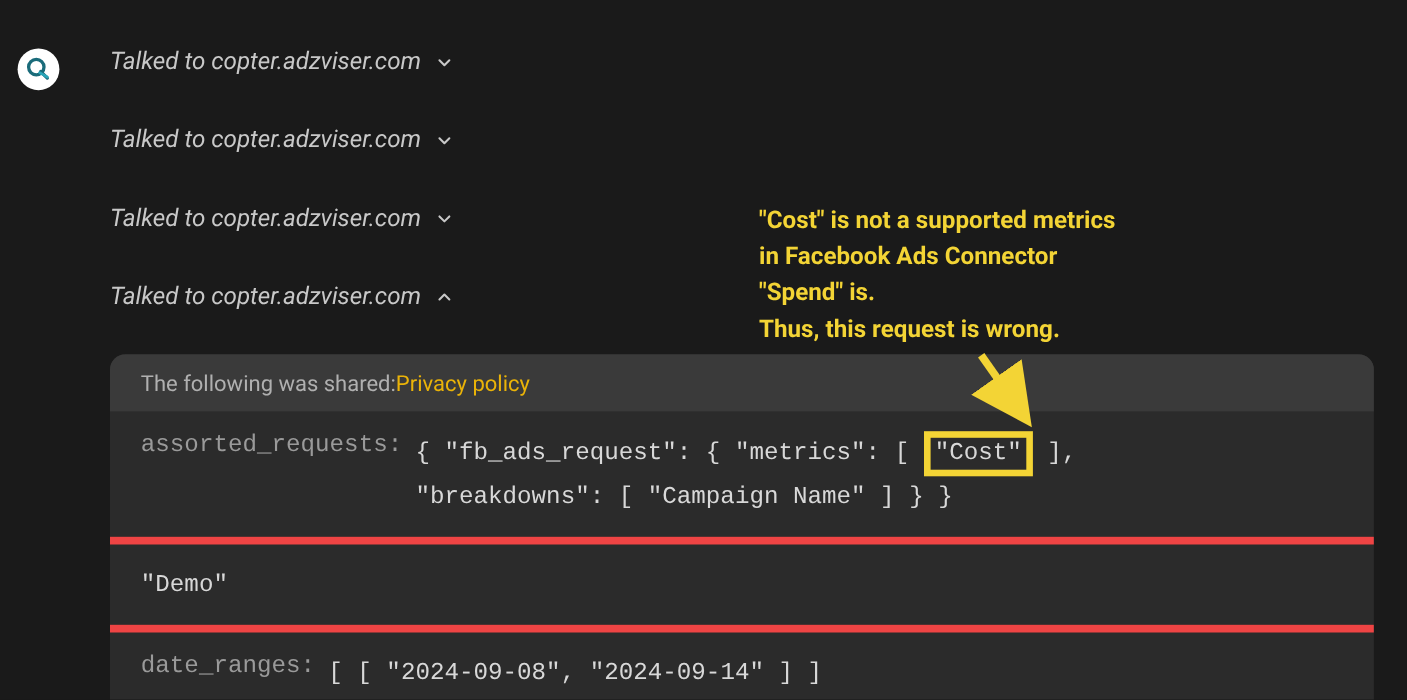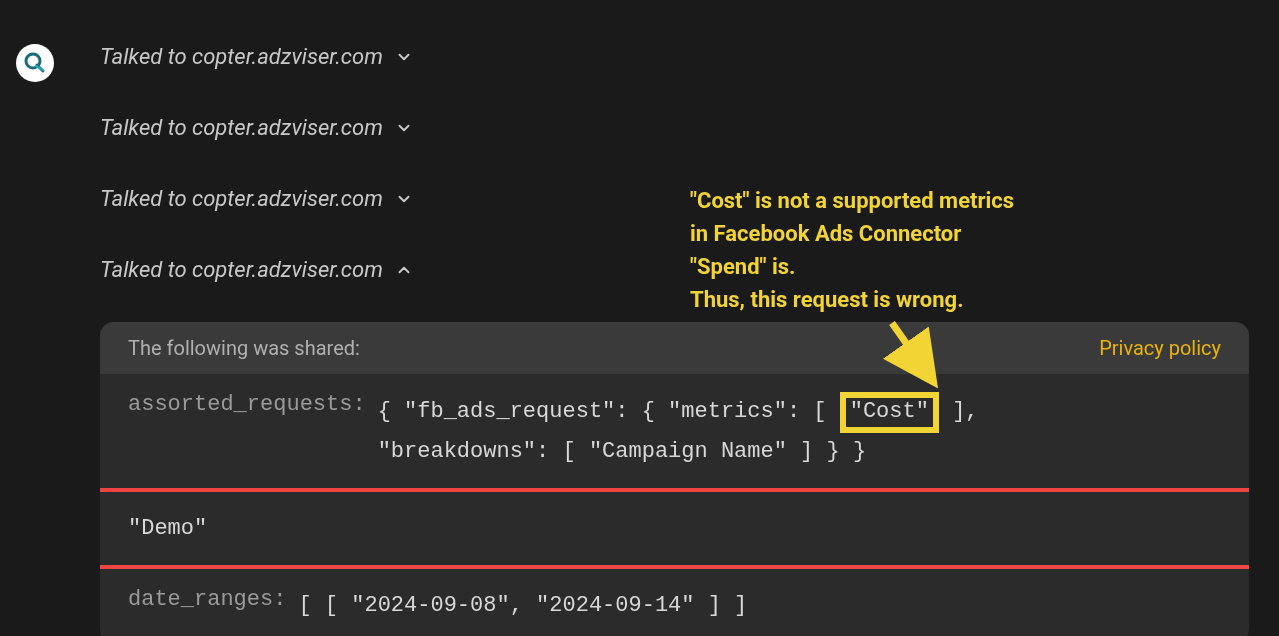--- a/index.html
+++ b/index.html
@@ -58,38 +58,38 @@
     }
     .panel {
       background: #2b2b2b;
       border-radius: 14px;
       overflow: hidden;
       margin-top: -6px;
     }
     .panel-header {
       background: #3a3a3a;
       display: flex;
-      justify-content: space-between;
+      justify-content: flex-start;
       align-items: center;
       padding: 14px 28px;
       font-size: 20px;
       color: #b0b0b0;
     }
     .panel-header .privacy {
       color: #eab308;
       font-size: 20px;
     }
     .panel-body {
       padding: 0;
     }
     .panel-row {
       display: flex;
       align-items: flex-start;
       padding: 18px 28px;
-      border-bottom: 4px solid #ef4444;
+      border-bottom: 7px solid #ef4444;
       font-family: "Courier New", Courier, monospace;
       font-size: 22px;
       color: #c0c0c0;
     }
     .panel-row:last-child {
       border-bottom: none;
     }
     .panel-row .key {
       color: #9a9a9a;
       white-space: nowrap;

